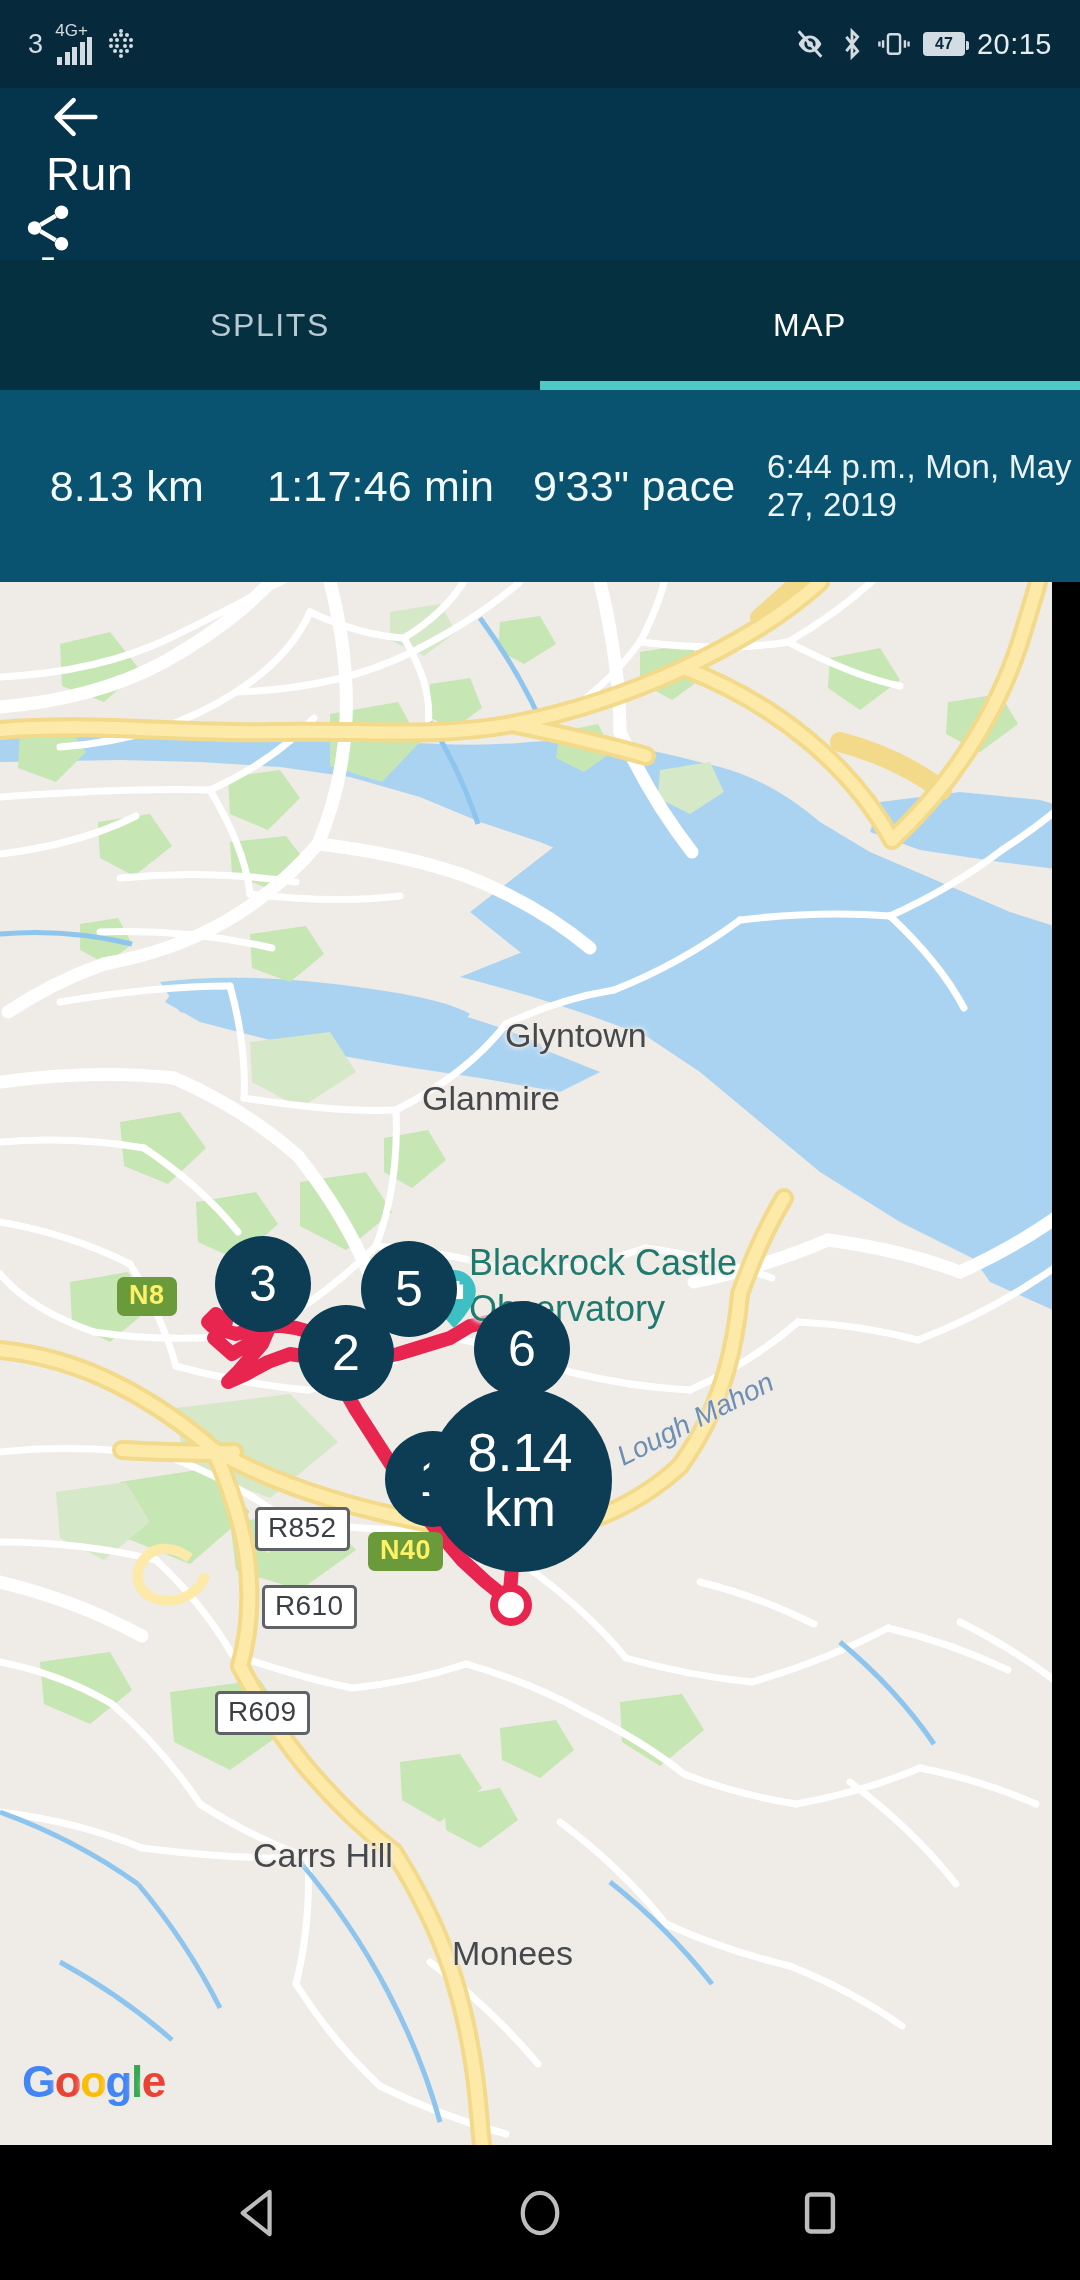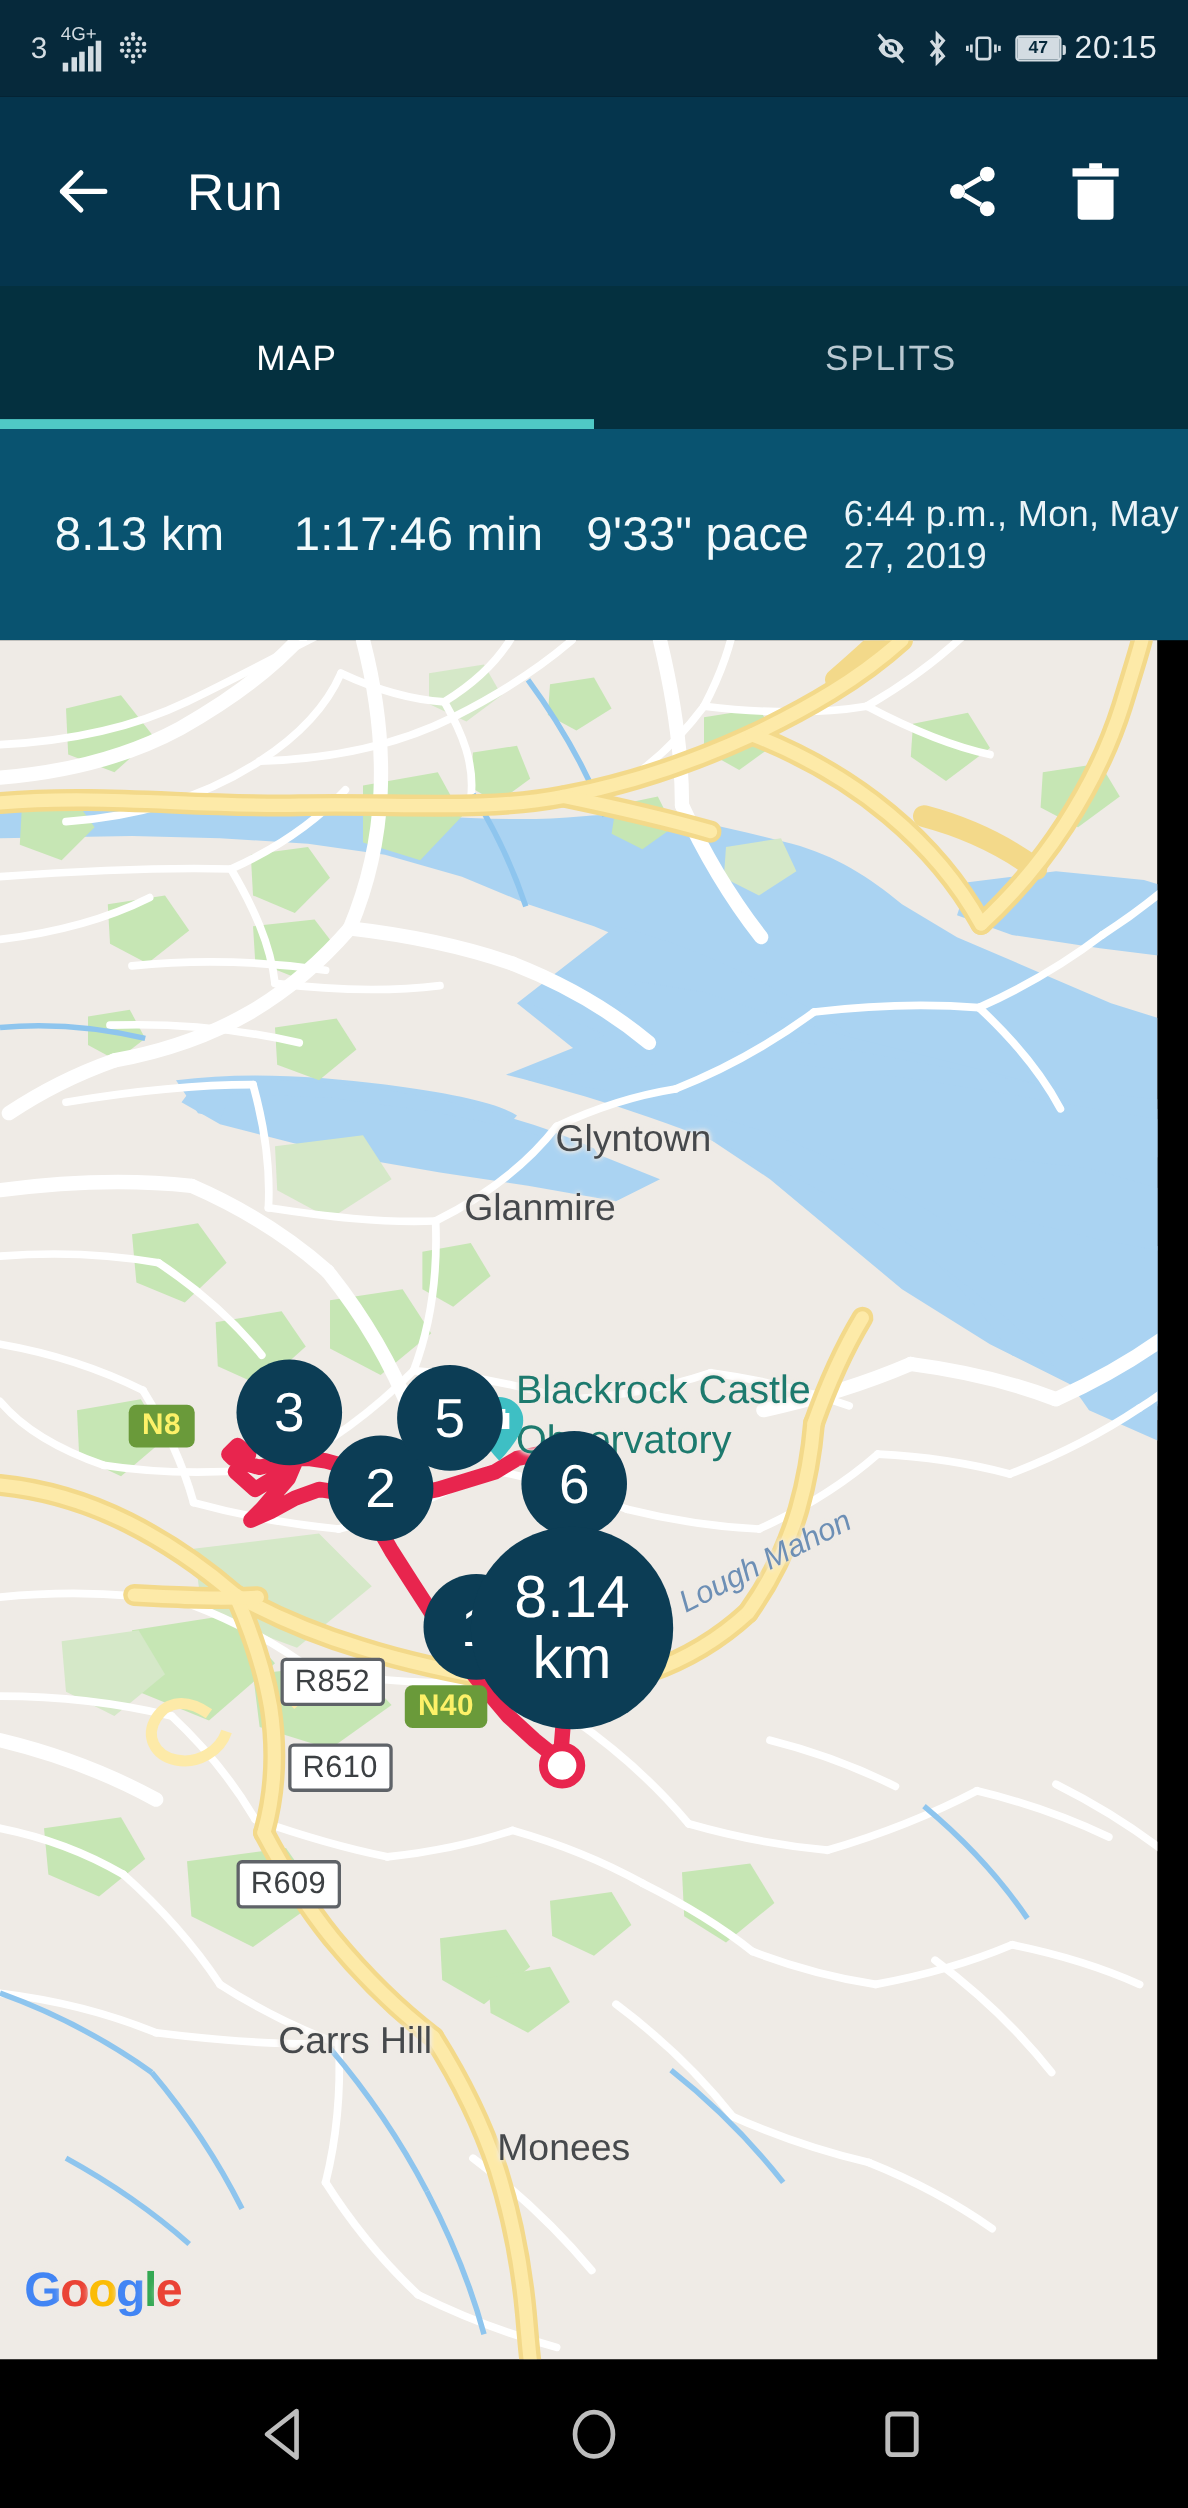--- a/index.html
+++ b/index.html
@@ -37,21 +37,21 @@
     position: relative;
   }
   .batt span { background: #D3DCE2; width: 100%; height: 100%; display:flex;
                align-items:center; justify-content:center; font-size: 16px; }
   .batt::after { content:""; position:absolute; right:-6px; top:7px; width:3px;
                  height:9px; background:#D3DCE2; border-radius:0 2px 2px 0; }
 
   
   .appbar {
     position: absolute; top: 88px; left: 0; width: 1080px; height: 172px;
-    background: #05354D; display: flex; align-items: center;
+    background: #05354D; display: flex; align-items: flex-start; flex-direction: column;
   }
   .icon-btn {
     width: 96px; height: 96px; display: flex; align-items: center; justify-content: center;
     cursor: pointer;
   }
   .back-btn { margin-left: 28px; }
   .app-title {
     color: #FFFFFF; font-size: 47px; margin-left: 46px; letter-spacing: .3px; flex: 1;
   }
   .share-btn { margin-right: 16px; }
@@ -231,25 +231,25 @@
     <div class="icon-btn delete-btn">
       <svg width="50" height="56" viewBox="0 0 20 24">
         <rect x="1" y="3" width="18" height="3.2" fill="#fff"></rect>
         <path fill="#fff" d="M7.5 1h5v2.2h-5z"></path>
         <path fill="#fff" d="M3 7.5h14v14a1.5 1.5 0 01-1.5 1.5h-11A1.5 1.5 0 013 21.5z"></path>
       </svg>
     </div>
   </div>
 
   <div class="tabbar">
+    <div class="tab">
+      <span>SPLITS</span>
+    </div>
     <div class="tab active">
       <span>MAP</span>
-    </div>
-    <div class="tab">
-      <span>SPLITS</span>
     </div>
   </div>
 
   <div class="statsbar">
     <div class="stats-row">
       <div class="stat">8.13 km</div>
       <div class="stat">1:17:46 min</div>
       <div class="stat">9'33" pace</div>
     </div>
     <div class="stats-date">6:44 p.m., Mon, May 27, 2019</div>

